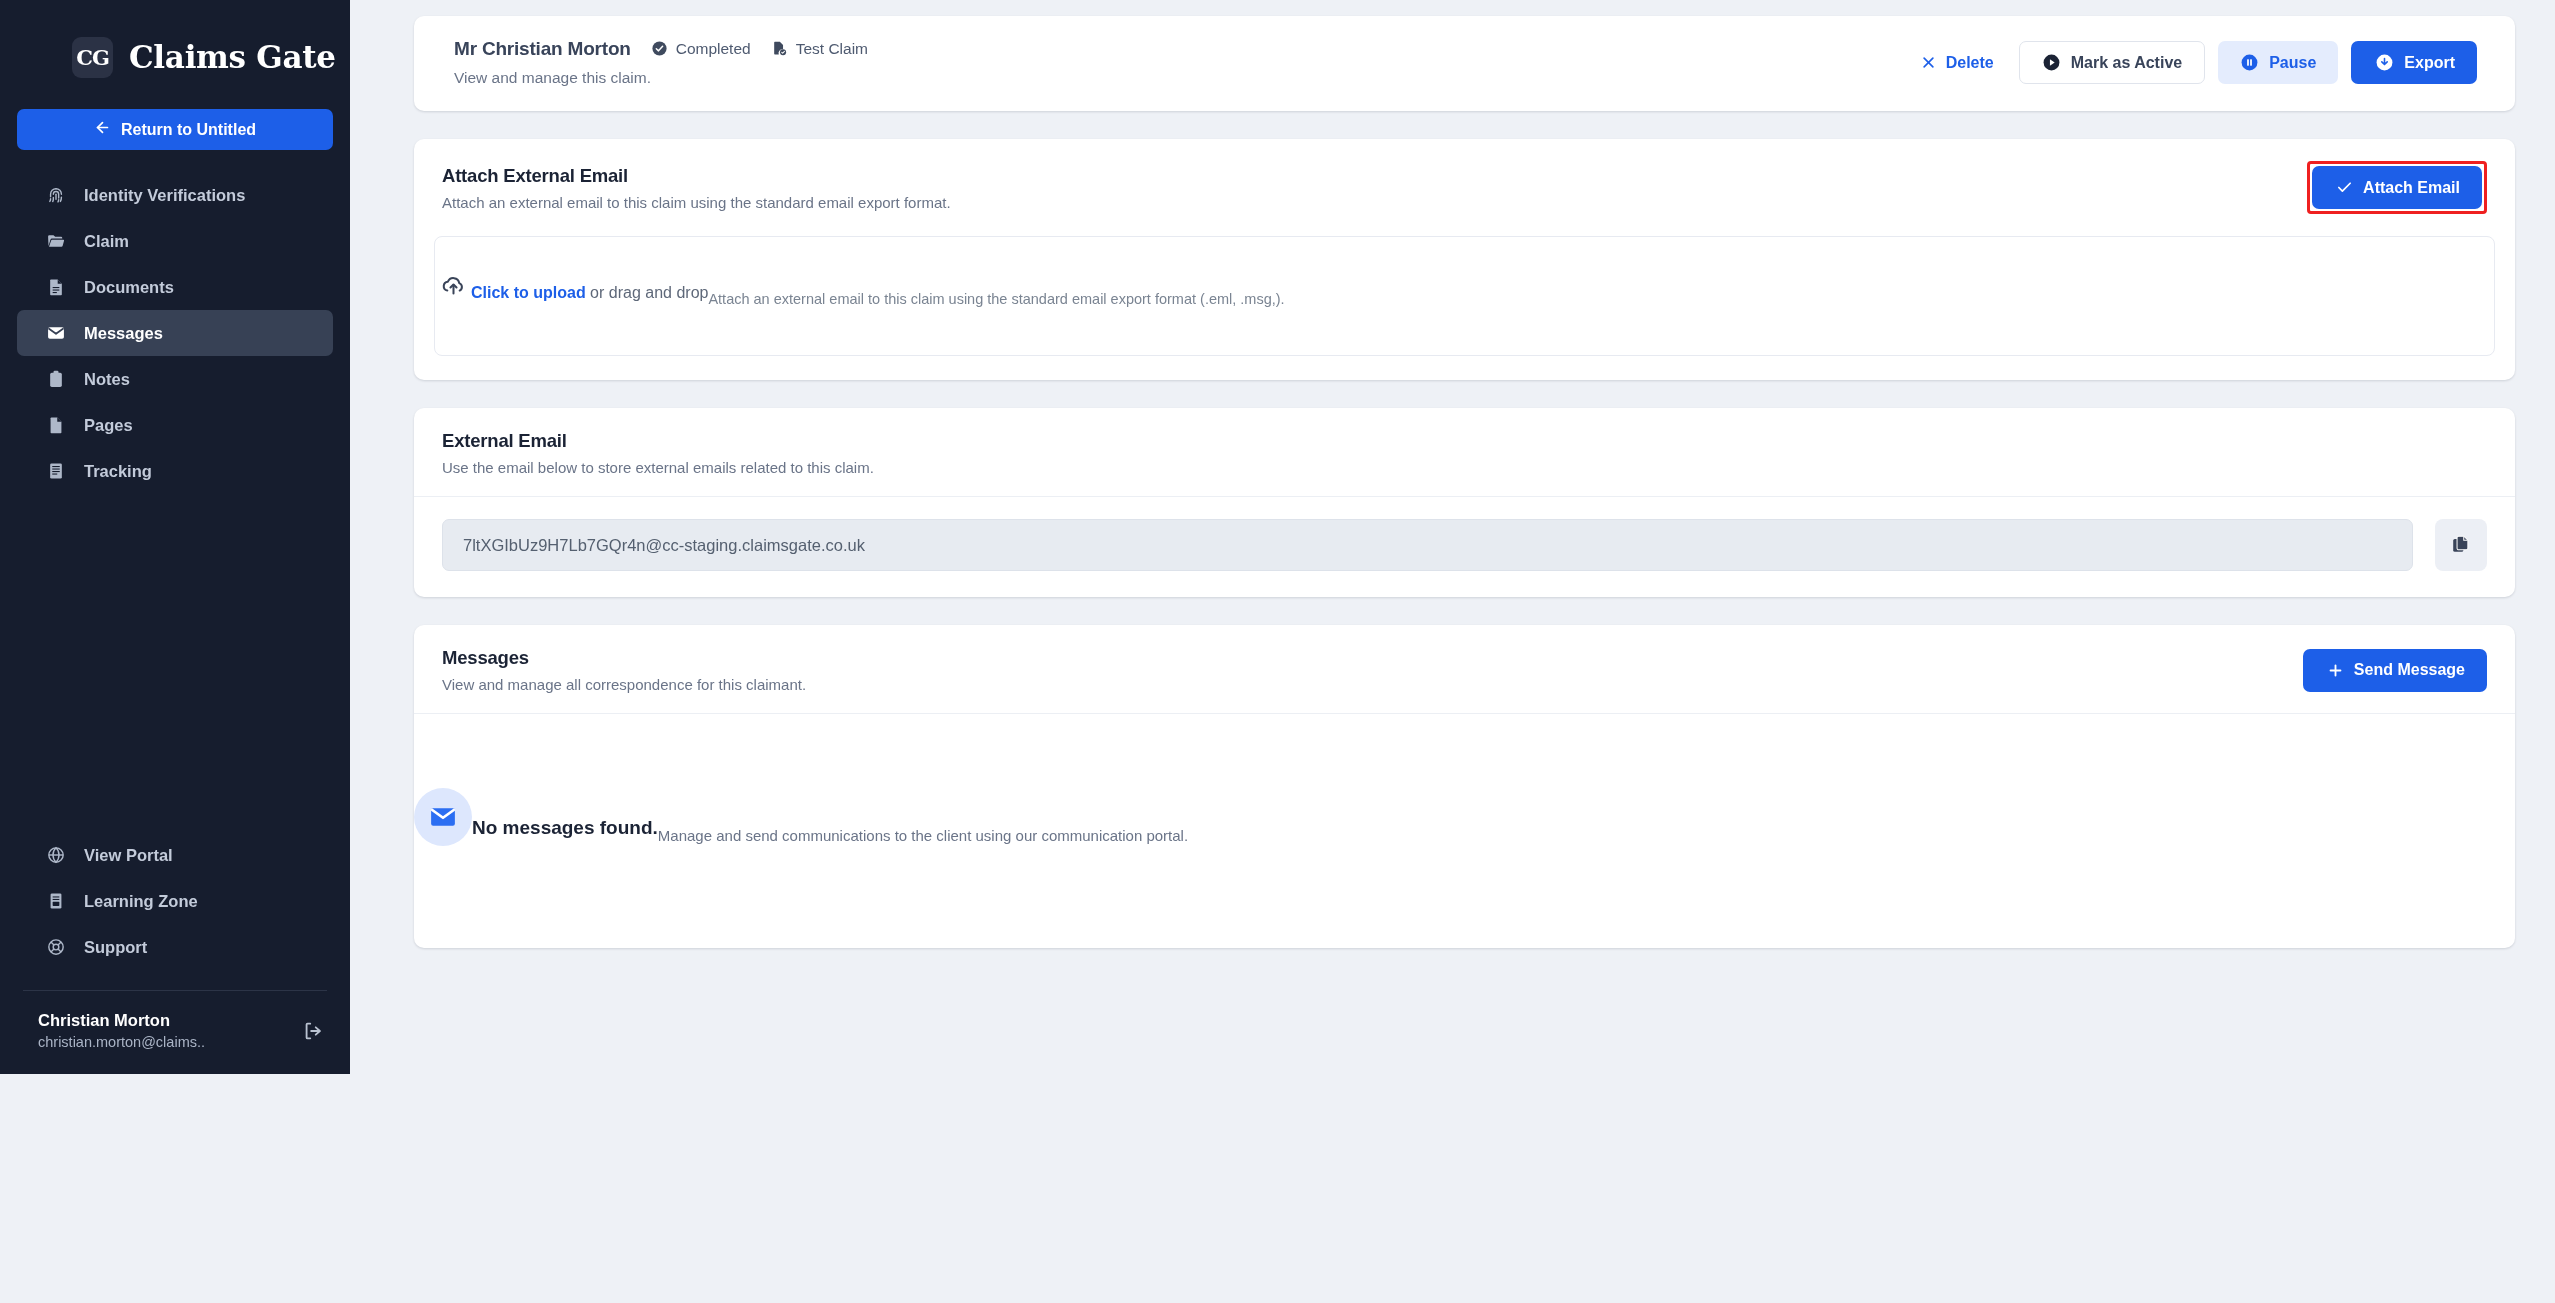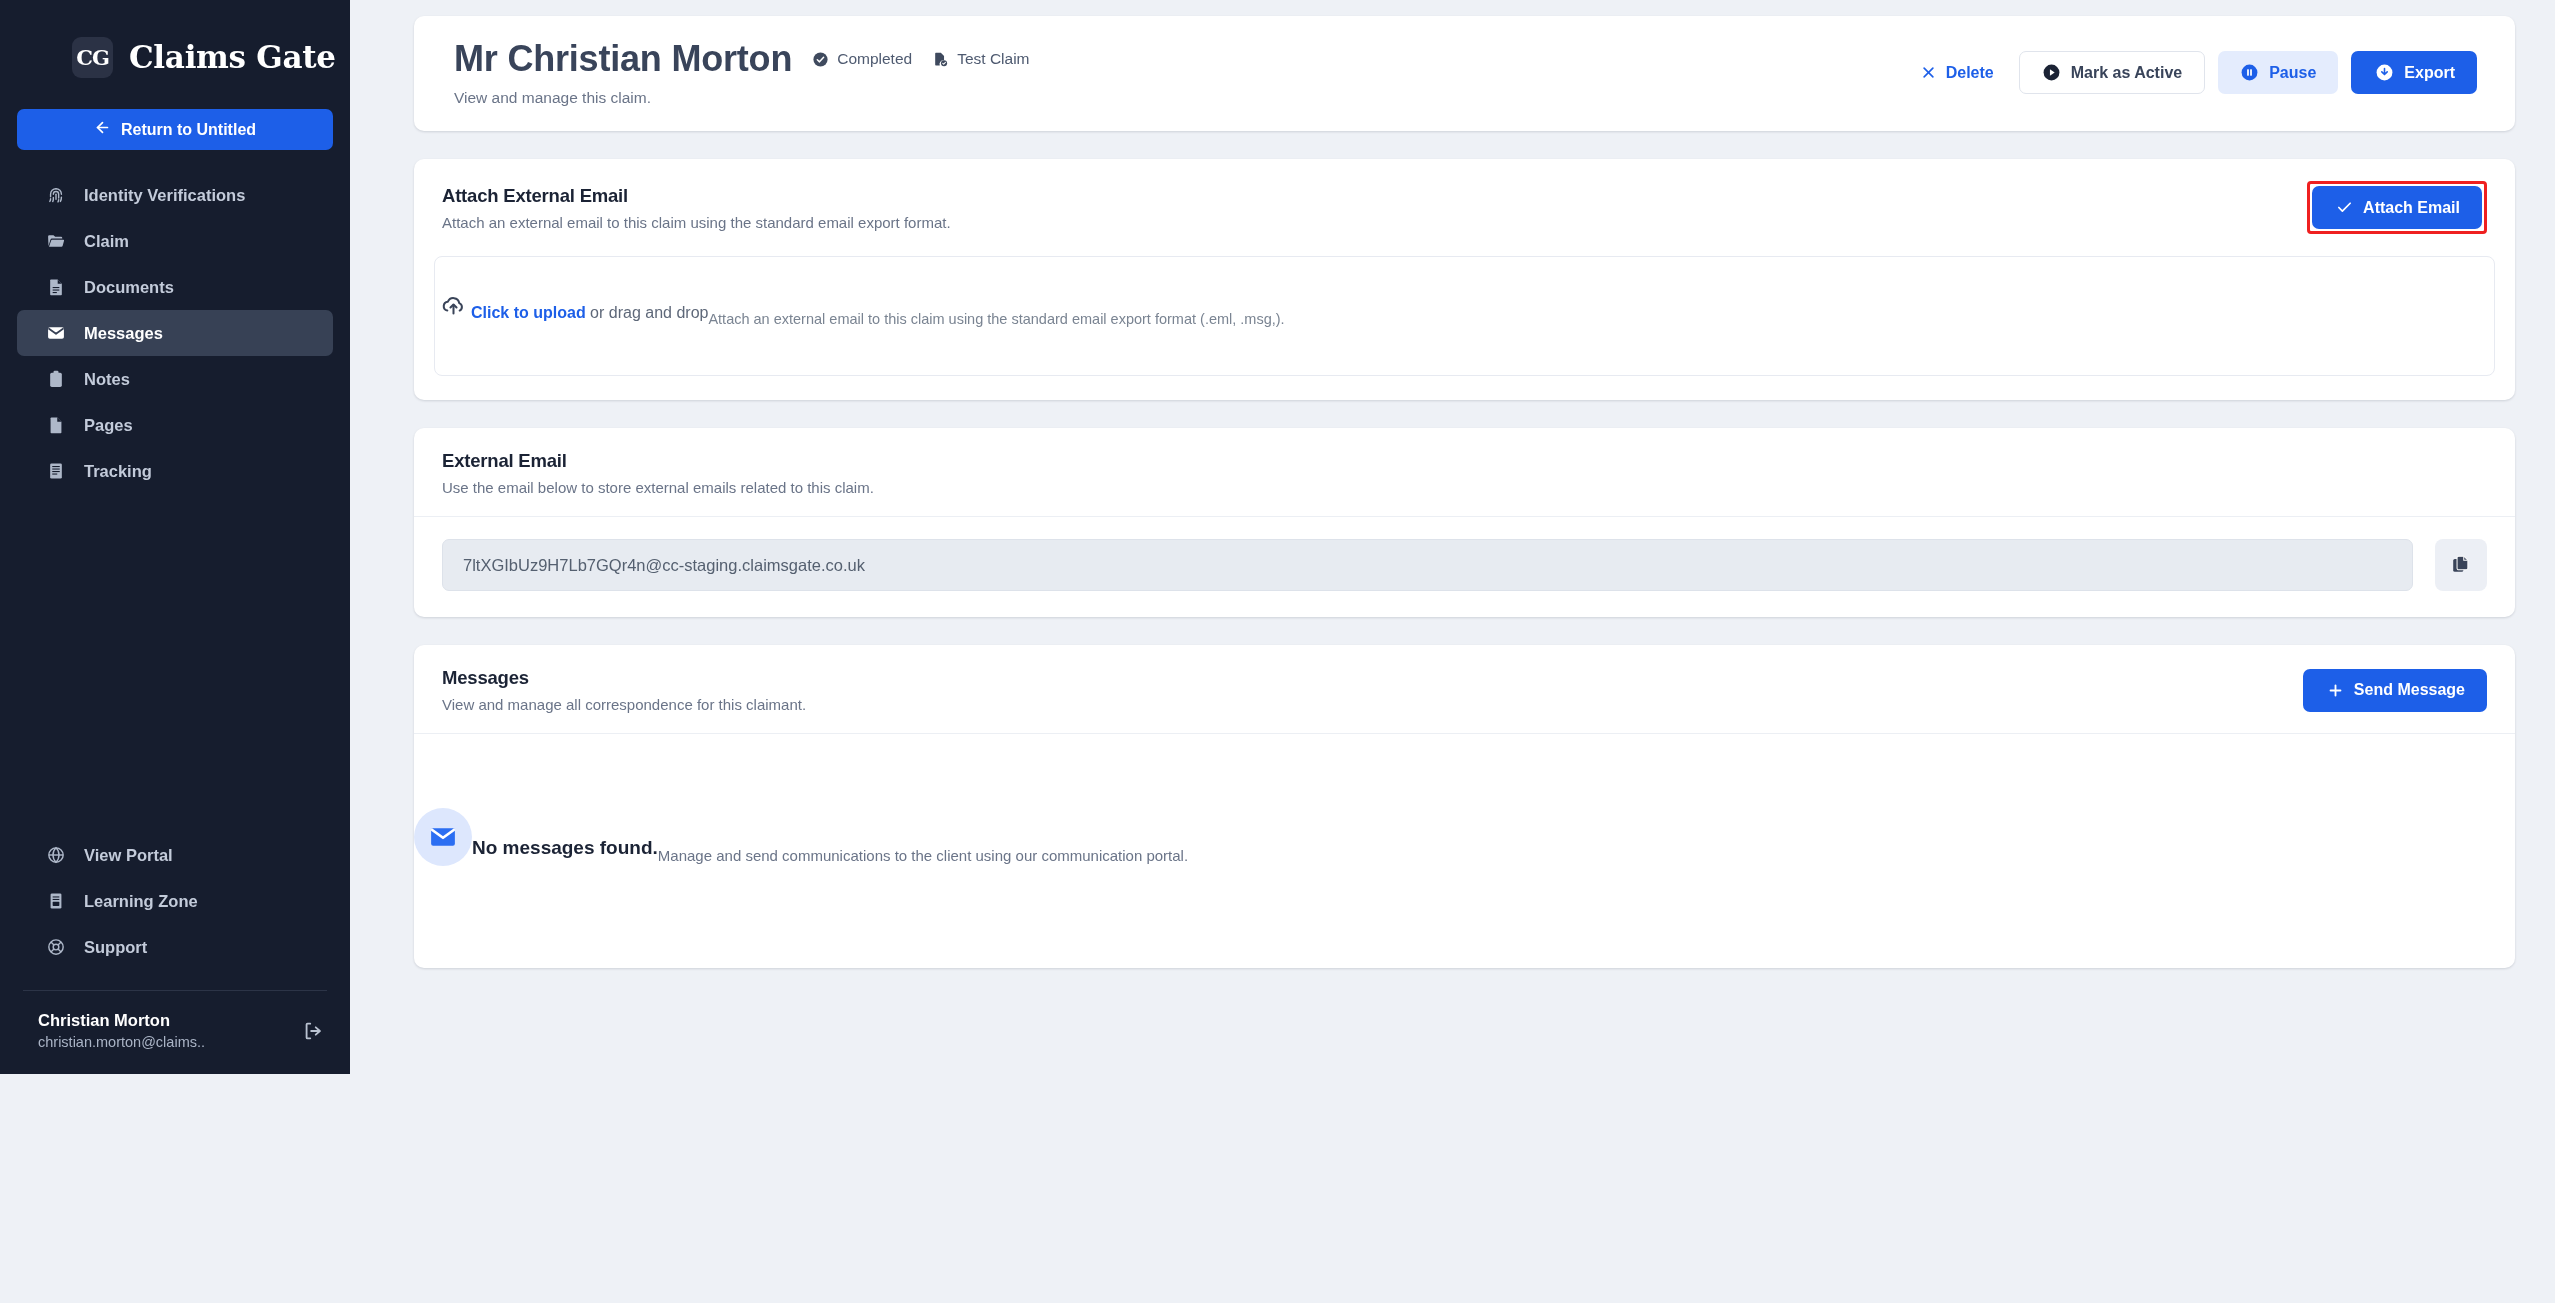--- a/index.html
+++ b/index.html
@@ -89,22 +89,22 @@
   }
 
   
   .header-card {
     display: flex; align-items: center; justify-content: space-between;
     padding: 22px 38px 24px 22px;
     margin-bottom: 28px;
   }
   .hdr-left { padding-left: 18px; }
   .hdr-title-row { display: flex; align-items: center; gap: 20px; }
-  .hdr-title { font-size: 36px; font-weight: 600; color: #39445a; letter-spacing: -0.2px; }
-  .hdr-chip { display: flex; align-items: center; gap: 8px; font-size: 15.5px; color: #4e5a70; font-weight: 500; }
+  .hdr-title { font-size: 19px; font-weight: 600; color: #39445a; letter-spacing: -0.2px; }
+  .hdr-chip { display: flex; gap: 8px; font-size: 15.5px; color: #4e5a70; font-weight: 500; }
   .hdr-chip svg { width: 17px; height: 17px; display: block; }
   .hdr-sub { font-size: 15.5px; color: #6a7488; margin-top: 9px; }
   .hdr-actions { display: flex; align-items: center; gap: 13px; }
   .btn {
     display: inline-flex; align-items: center; gap: 10px;
     height: 43px; padding: 0 22px;
     border-radius: 7px; font-size: 16px; font-weight: 700;
     cursor: pointer; border: none; white-space: nowrap;
     font-family: "Liberation Sans", sans-serif;
   }

